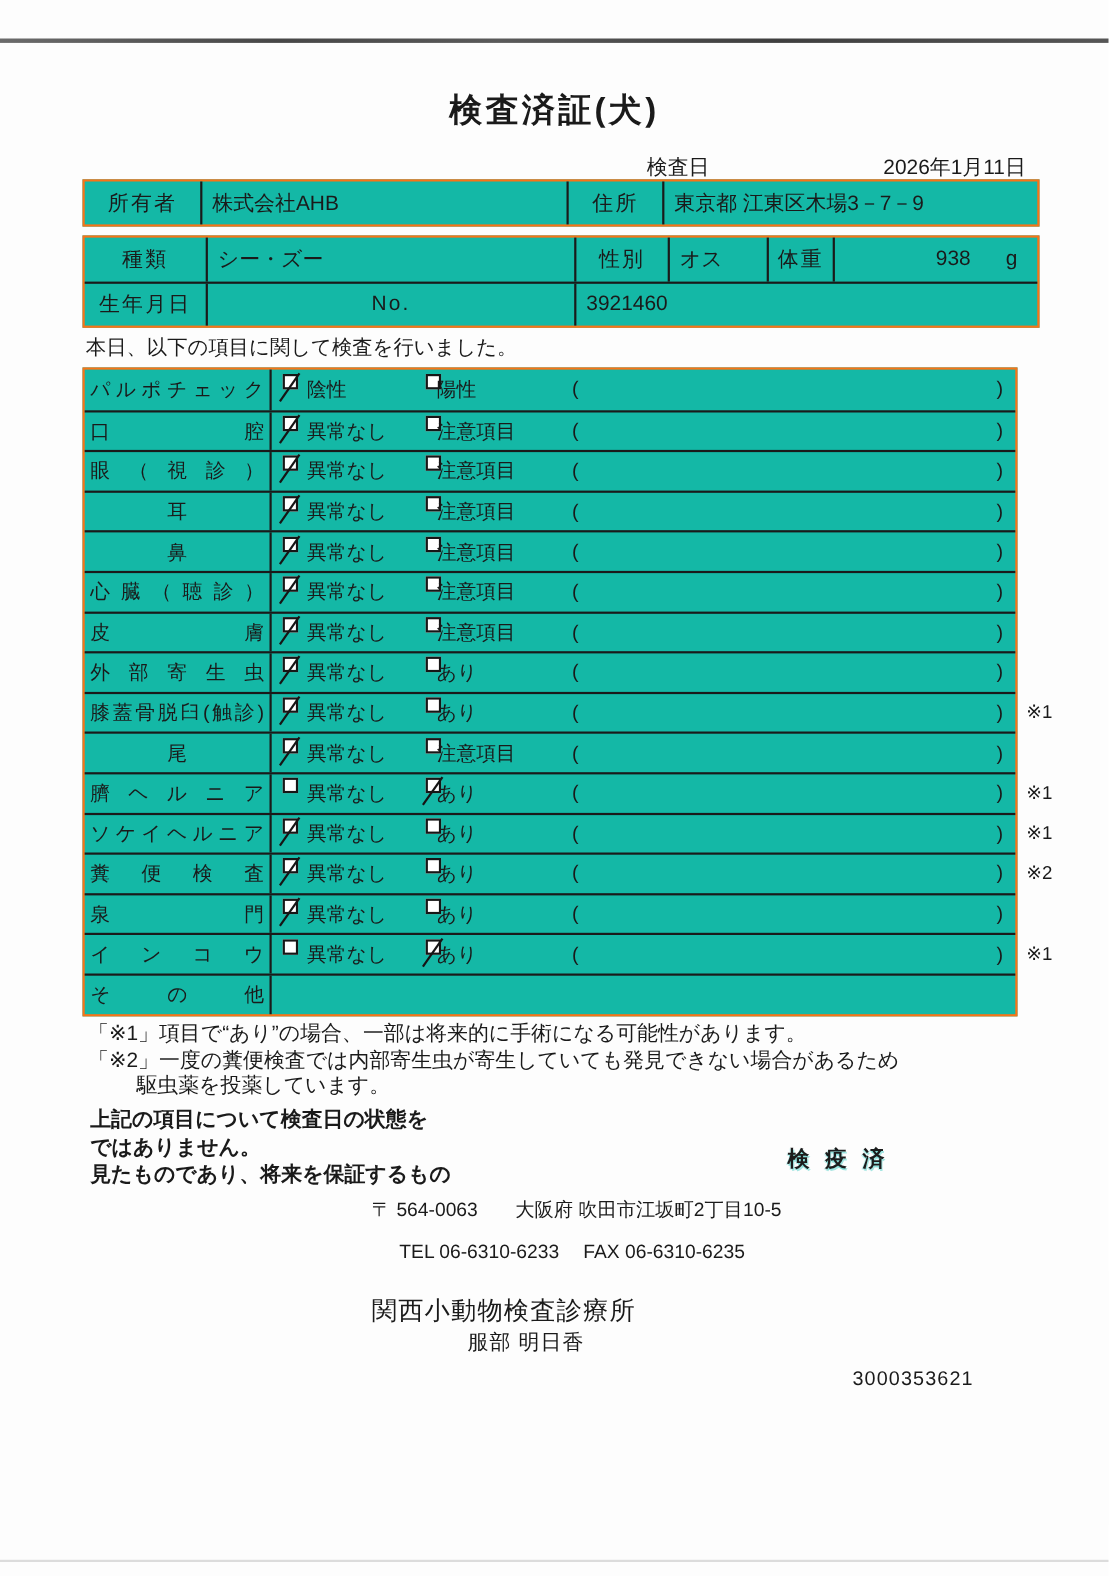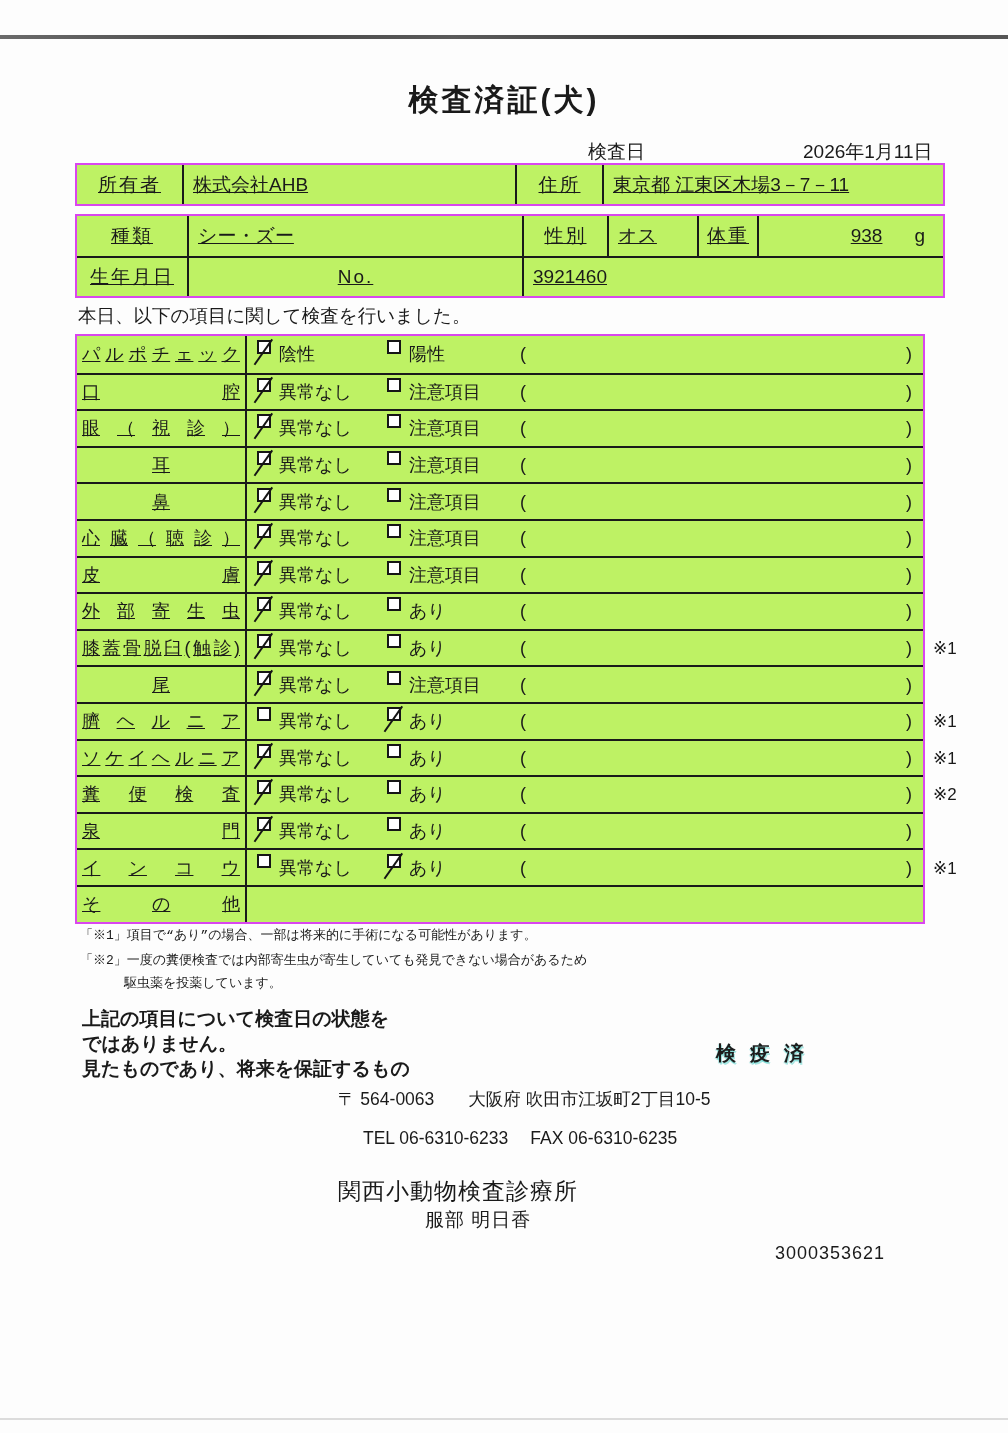--- a/index.html
+++ b/index.html
@@ -12,21 +12,21 @@
     background:linear-gradient(90deg,#6b6b6b,#474747 25%,#5a5a5a 45%,#3f3f3f 70%,#565656); }
   .scan-bottom { position:absolute; top:1418px; left:0; width:1008px; height:2px; background:#dcdcdc; }
 
   .title { position:absolute; top:80px; left:0; width:1008px; text-align:center;
     font-size:30px; font-weight:bold; letter-spacing:3px; }
 
   .date-label { position:absolute; top:139px; left:588px; font-size:19px; }
   .date-value { position:absolute; top:139px; left:803px; font-size:19px; }
 
   
-  .tbl { position:absolute; border:2px solid #d946ef; background:#bef264;text-decoration:underline; }
+  .tbl { position:absolute; border:2px solid #f97316; background:#14b8a6; }
   .trow { display:grid; height:40px; }
   .trow + .trow { border-top:2px solid #1a1a1a; }
   .tcell { display:flex; align-items:center; font-size:19px; overflow:hidden; white-space:nowrap; }
   .tcell + .tcell { border-left:2px solid #1a1a1a; }
   .tcell.hd { justify-content:center; letter-spacing:2px; }
   .tcell.val { padding-left:9px; }
   .tcell.num { justify-content:flex-end; padding-right:18px; gap:32px; }
 
   #owner-table { top:163px; left:75px; width:870px; }
   #owner-table .trow { grid-template-columns:105px 333px 87px 341px; height:39px; }
@@ -41,28 +41,28 @@
   .crow { display:grid; grid-template-columns:170px 678px; height:36.6px; position:relative; }
   .crow + .crow { border-top:2px solid #1a1a1a; }
   .clabel { border-right:2px solid #1a1a1a; display:flex; align-items:center;
     justify-content:space-between; padding:0 5px; font-size:18px; overflow:hidden; }
   .clabel.center { justify-content:center; }
   .ccontent { position:relative; }
   .ccontent > span { position:absolute; top:50%; transform:translateY(-50%); font-size:18px; white-space:nowrap; }
   .cb { position:absolute; top:50%; margin-top:-7px; width:14px; height:14px;
     border:2px solid #161616; background:#fff; }
   .cb1 { left:10px; } .opt1 { left:32px; }
-  .cb2 { left:140px; } .opt2 { left:162px; }
+  .cb2 { left:140px; } .opt2 { left:150px; }
   .paren-open { left:273px; } .paren-close { right:13px; left:auto; }
   .cb.checked::after { content:""; position:absolute; width:31px; height:2.4px; background:#151515;
     left:-11px; top:9px; transform:rotate(-55deg); }
   .cnote { position:absolute; left:856px; top:50%; transform:translateY(-50%);
     font-size:17px; white-space:nowrap; }
 
-  .footnote { position:absolute; left:80px; font-size:13px;font-family:Liberation Mono, monospace; }
+  .footnote { position:absolute; left:80px; font-size:19px; }
   .fn1 { top:926px; } .fn2 { top:951px; } .fn3 { top:974px; left:124px; }
 
   .disclaimer { position:absolute; top:1006px; left:82px; font-size:19px; font-weight:600; line-height:25px; }
 
   .stamp { position:absolute; top:1040px; left:716px; font-size:20px; font-weight:600;
     letter-spacing:14px; color:#1c1c1c;
     text-shadow:1px 2px 0 rgba(0,185,175,0.35), -1px 1px 0 rgba(0,200,190,0.22); }
 
   .clinic-address { position:absolute; top:1087px; left:338px; font-size:17.5px; display:flex; gap:34px; }
   .clinic-tel { position:absolute; top:1128px; left:363px; font-size:17.5px; display:flex; gap:22px; }
@@ -80,21 +80,21 @@
   <div class="title">検査済証(犬)</div>
 
   <div class="date-label">検査日</div>
   <div class="date-value">2026年1月11日</div>
 
   <div class="tbl" id="owner-table">
     <div class="trow">
       <div class="tcell hd">所有者</div>
       <div class="tcell val">株式会社AHB</div>
       <div class="tcell hd">住所</div>
-      <div class="tcell val">東京都 江東区木場3－7－11</div>
+      <div class="tcell val">東京都 江東区木場3－7－9</div>
     </div>
   </div>
 
   <div class="tbl" id="dog-table">
     <div class="trow r1">
       <div class="tcell hd">種類</div>
       <div class="tcell val">シー・ズー</div>
       <div class="tcell hd">性別</div>
       <div class="tcell val">オス</div>
       <div class="tcell hd">体重</div>

